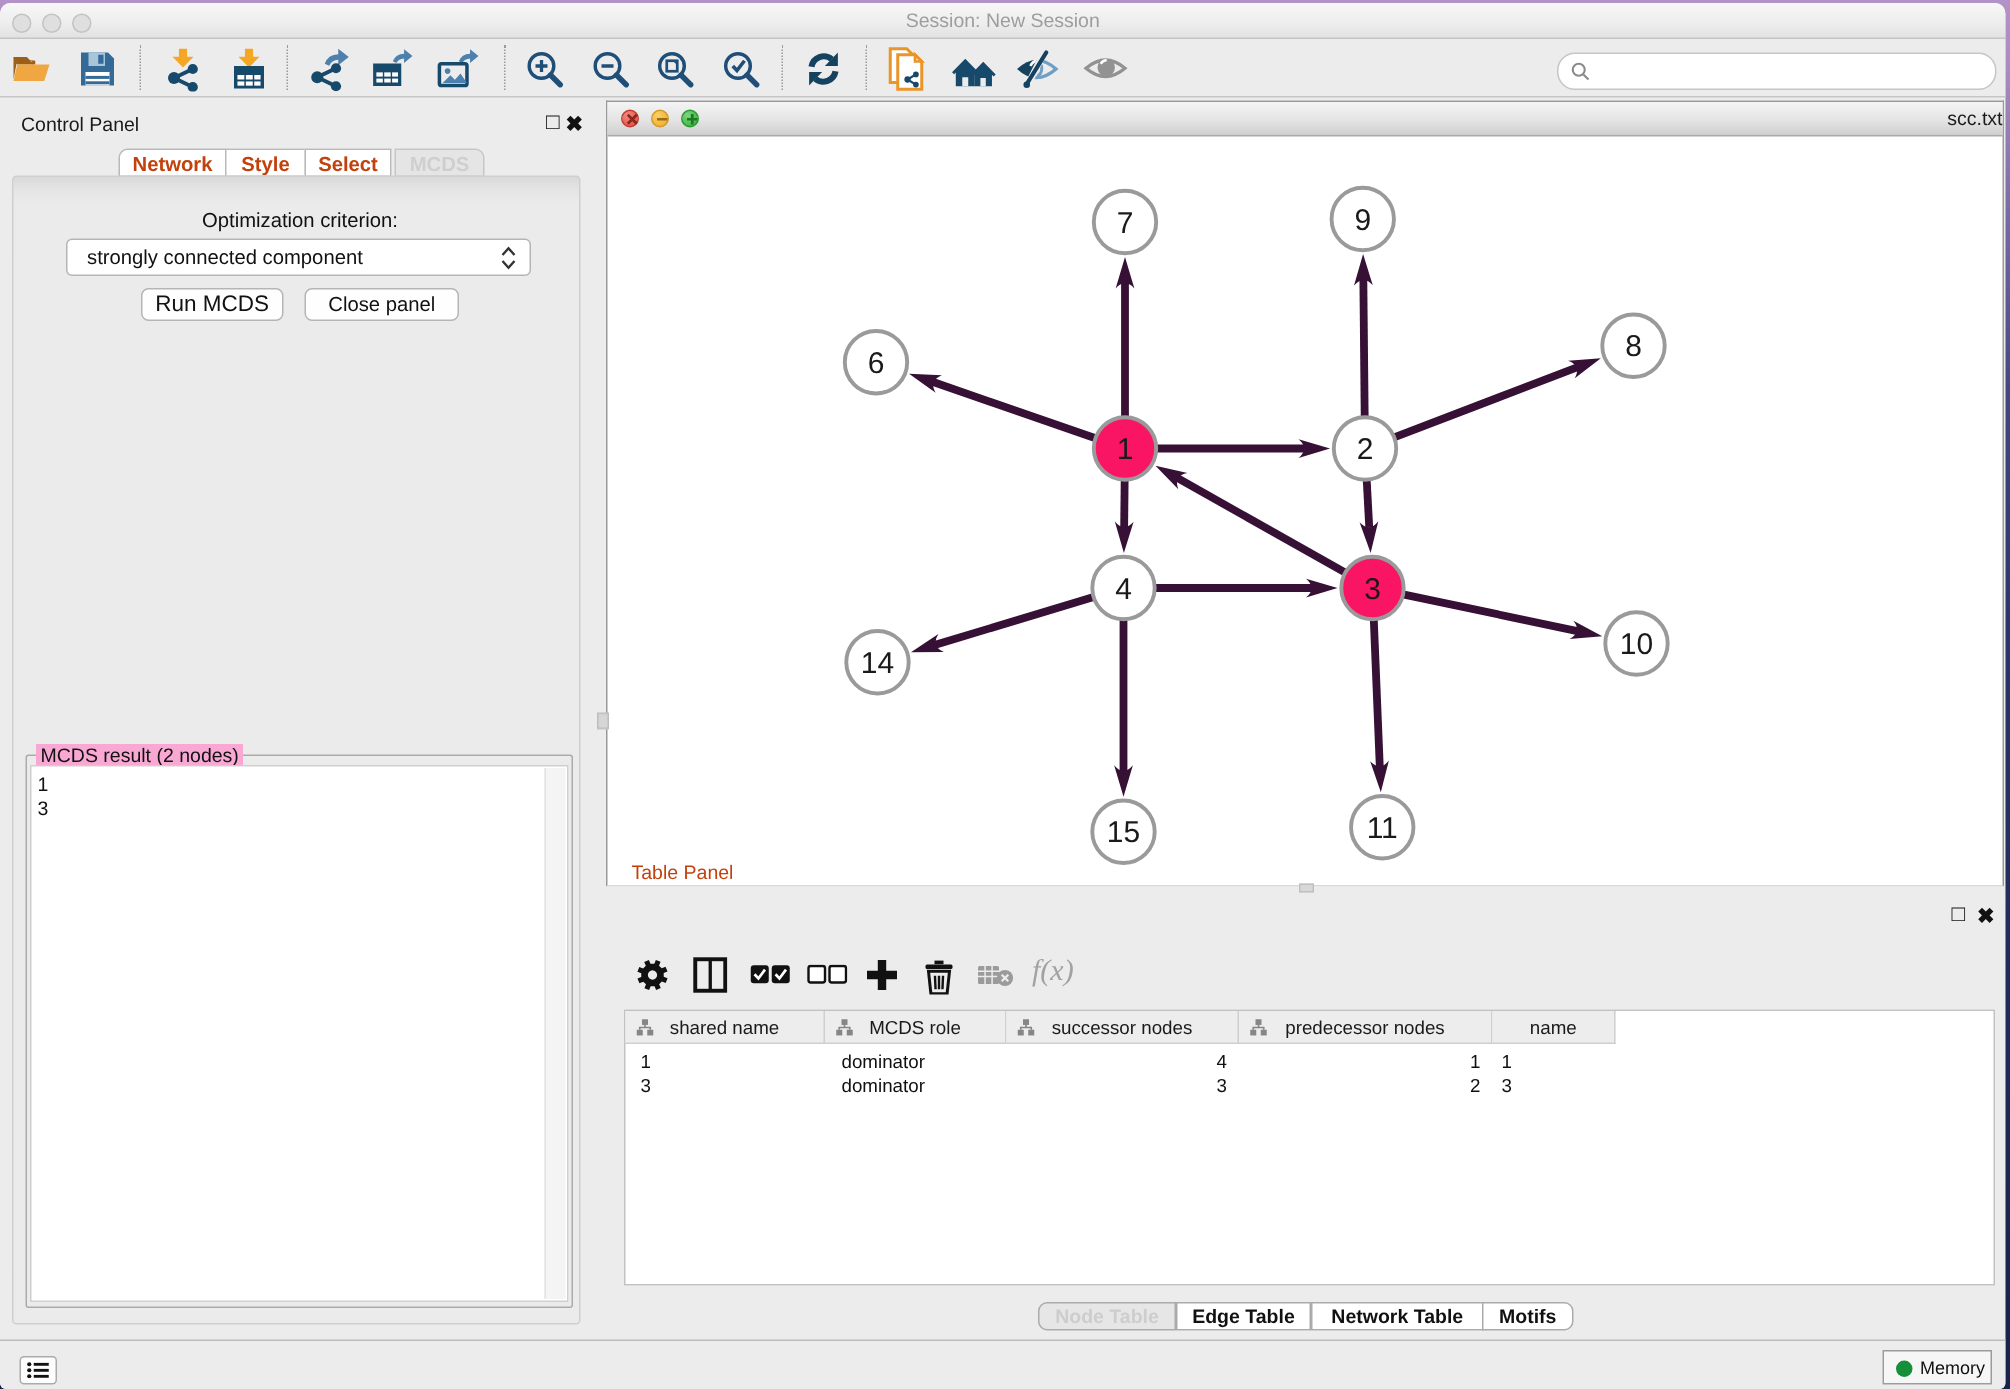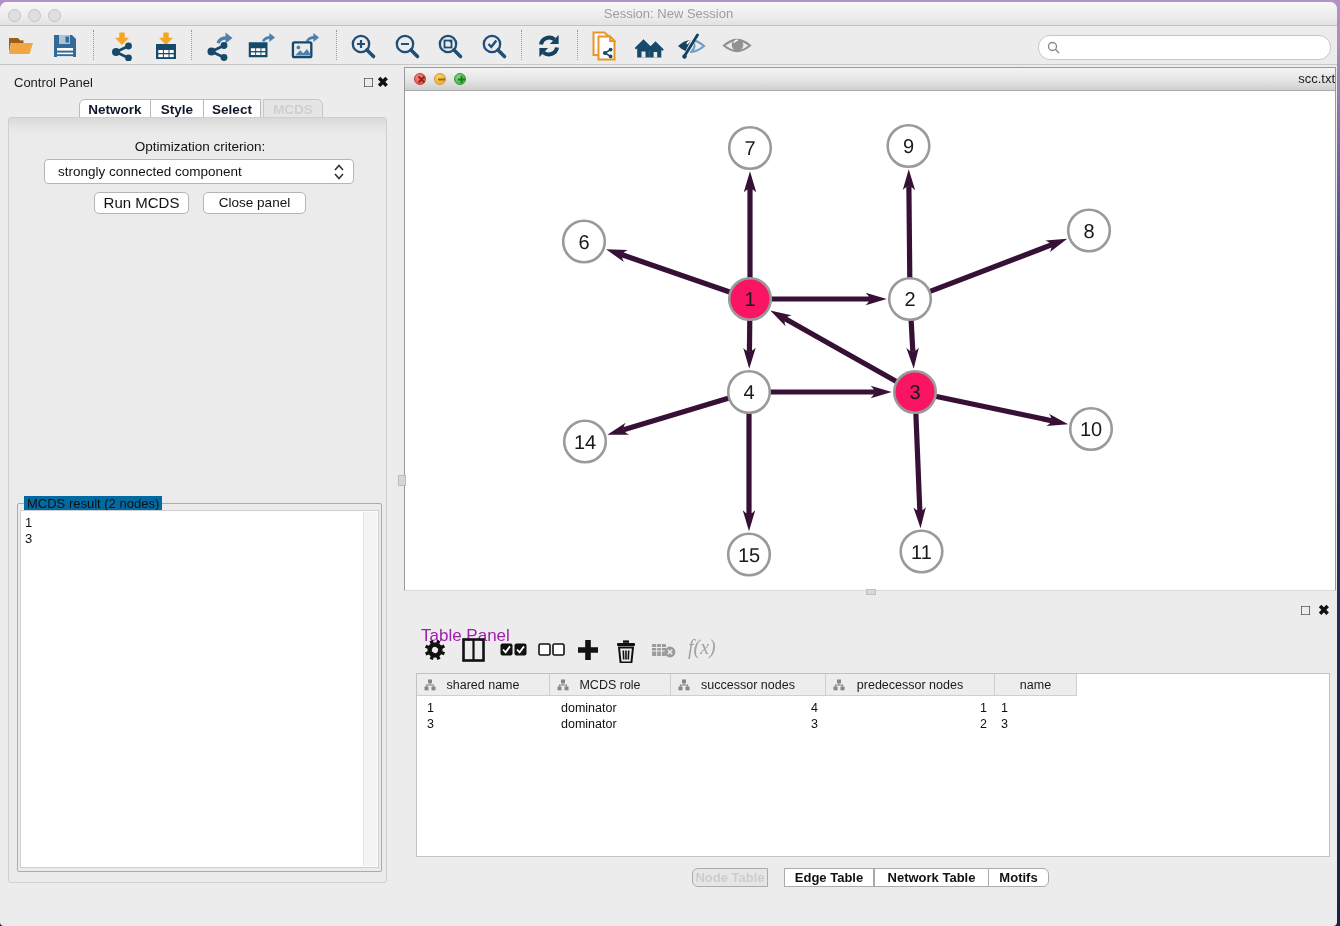--- a/index.html
+++ b/index.html
@@ -27,33 +27,33 @@
   .tbi{position:absolute;top:5px;width:30px;height:30px;}
   .tbsep{position:absolute;top:4px;height:30px;width:0;
     border-left:1px dotted #9a9a9a;}
   #searchbox{position:absolute;left:1038px;top:9px;width:291px;height:23px;
     background:#fff;border:1px solid #c6c6c6;border-radius:12px;}
   
   #cp-title{left:14px;top:73px;font-size:13px;color:#1a1a1a;}
   .hdrbtn{position:absolute;font-size:13px;color:#111;}
   
   .tab{position:absolute;top:97px;height:19px;line-height:19px;text-align:center;
-    font-size:13.5px;font-weight:bold;background:#fff;border:1px solid #b9b9b9;color:#0f172a;box-sizing:border-box;}
+    font-size:13.5px;font-weight:bold;background:#fff;border:1px solid #b9b9b9;color:#c2410c;box-sizing:border-box;}
   #tabpanel{left:8px;top:115px;width:377px;height:764px;
     background:linear-gradient(180deg,#d9d9d9 0,#e5e5e5 9px,#ebebeb 18px);
     border:1px solid #cfcfcf;border-radius:3px;}
   
   #netwin{left:404px;top:65px;width:932px;height:524px;background:#fff;
     border:1px solid #9a9a9a;border-bottom:1px solid #dadada;box-sizing:border-box;}
   #nettitle{position:absolute;left:0;top:0;width:100%;height:22px;
     background:linear-gradient(180deg,#f4f4f4,#e4e4e4 55%,#cfcfcf);
     border-bottom:1px solid #a9a9a9;}
   .tl{position:absolute;top:5px;width:12px;height:12px;border-radius:50%;}
   
-  #tp-title{left:421px;top:624px;font-size:17px;color:#a21caf;}
+  #tp-title{left:421px;top:572px;font-size:13px;color:#c2410c;}
   #tptable{left:416px;top:671px;width:914px;height:184px;background:#fff;
     border:1px solid #c2c2c2;box-sizing:border-box;}
   .thc{position:absolute;top:0;height:22px;background:#ededed;
     border-right:1px solid #cfcfcf;border-bottom:1px solid #cfcfcf;box-sizing:border-box;
     font-size:12.5px;color:#1a1a1a;text-align:center;line-height:22px;}
   .td{position:absolute;font-size:12.5px;color:#111;height:16px;line-height:16px;}
   .sm{position:absolute;top:5px;}
   .btab{position:absolute;top:866px;height:19px;line-height:18px;text-align:center;
     font-size:13px;font-weight:bold;background:#fff;border:1px solid #ababab;color:#111;box-sizing:border-box;}
   
@@ -254,21 +254,21 @@
     <svg width="12" height="16" viewBox="0 0 12 16" style="position:absolute;right:8px;top:4px;">
       <path d="M2 6 L6 1.5 L10 6" fill="none" stroke="#333" stroke-width="1.6"></path>
       <path d="M2 10 L6 14.5 L10 10" fill="none" stroke="#333" stroke-width="1.6"></path>
     </svg>
   </div>
   <div class="abs" style="left:0;top:137px;width:400px;text-align:center;font-size:13.5px;color:#111;">Optimization criterion:</div>
   <div class="abs" style="left:94px;top:190px;width:95px;height:22px;background:#fefefe;border:1px solid #b5b5b5;border-radius:5px;box-sizing:border-box;text-align:center;font-size:15px;line-height:20px;color:#111;">Run MCDS</div>
   <div class="abs" style="left:203px;top:190px;width:103px;height:22px;background:#fefefe;border:1px solid #b5b5b5;border-radius:5px;box-sizing:border-box;text-align:center;font-size:13.5px;line-height:20px;color:#111;">Close panel</div>
 
   <div class="abs" style="left:17px;top:501px;width:365px;height:369px;border:1px solid #ababab;border-radius:2px;box-sizing:border-box;"></div>
-  <div class="abs" style="left:24px;top:494px;background:#0369a1;padding:0 3px;font-size:13px;color:#111;">MCDS result (2 nodes)</div>
+  <div class="abs" style="left:24px;top:494px;background:#f9a8d4;padding:0 3px;font-size:13px;color:#111;">MCDS result (2 nodes)</div>
   <div class="abs" style="left:20px;top:508px;width:359px;height:358px;background:#fff;border:1px solid #cfcfcf;box-sizing:border-box;">
     <div style="position:absolute;left:4px;top:4px;font-size:13px;line-height:16px;color:#111;">1<br>3</div>
     <div style="position:absolute;right:1px;top:1px;width:13px;height:354px;background:#f4f4f4;border-left:1px solid #e2e2e2;"></div>
   </div>
 
   <div class="abs" id="netwin">
     <div id="nettitle">
       <div class="tl" style="left:9px;background:radial-gradient(circle at 35% 30%,#f28b80,#e2463a);border:1px solid #c43b32;box-sizing:border-box;"></div>
       <div class="tl" style="left:29px;background:radial-gradient(circle at 35% 30%,#fad163,#f0a829);border:1px solid #d29a28;box-sizing:border-box;"></div>
       <div class="tl" style="left:49px;background:radial-gradient(circle at 35% 30%,#7ed47f,#2fae35);border:1px solid #2a9a30;box-sizing:border-box;"></div>
@@ -407,21 +407,37 @@
     <div class="td" style="left:254px;top:26px;width:147px;text-align:right;">4</div>
     <div class="td" style="left:409px;top:26px;width:161px;text-align:right;">1</div>
     <div class="td" style="left:584px;top:26px;">1</div>
     <div class="td" style="left:10px;top:42px;">3</div>
     <div class="td" style="left:144px;top:42px;">dominator</div>
     <div class="td" style="left:254px;top:42px;width:147px;text-align:right;">3</div>
     <div class="td" style="left:409px;top:42px;width:161px;text-align:right;">2</div>
     <div class="td" style="left:584px;top:42px;">3</div>
   </div>
 
-  <div class="btab" style="left:692px;width:76px;background:#e6e6e6;color:#cdcdcd;border-radius:6px 0 0 6px;">Node Table</div>
+  <div class="btab" style="left:692px;width:92px;background:#e6e6e6;color:#cdcdcd;border-radius:6px 0 0 6px;">Node Table</div>
   <div class="btab" style="left:784px;width:90px;">Edge Table</div>
   <div class="btab" style="left:874px;width:115px;">Network Table</div>
   <div class="btab" style="left:988px;width:61px;border-radius:0 6px 6px 0;">Motifs</div>
 
+  <div class="abs" id="statusbar">
+    <div style="position:absolute;left:13px;top:10px;width:25px;height:19px;background:#fdfdfd;border:1px solid #ababab;border-radius:3px;box-sizing:border-box;">
+      <svg width="15" height="11" viewBox="0 0 15 11" style="position:absolute;left:4px;top:3px;">
+        <circle cx="1.5" cy="1.5" r="1.4" fill="#111"></circle>
+          <rect x="4.5" y="0.6" width="10" height="1.9" fill="#111"></rect>
+        <circle cx="1.5" cy="5.5" r="1.4" fill="#111"></circle>
+          <rect x="4.5" y="4.6" width="10" height="1.9" fill="#111"></rect>
+        <circle cx="1.5" cy="9.5" r="1.4" fill="#111"></circle>
+          <rect x="4.5" y="8.6" width="10" height="1.9" fill="#111"></rect>
+      </svg>
+    </div>
+    <div style="position:absolute;left:1255px;top:6px;width:73px;height:23px;background:#f6f6f6;border:1px solid #9c9c9c;box-sizing:border-box;">
+      <div style="position:absolute;left:8px;top:6px;width:11px;height:11px;border-radius:50%;background:#168f3a;"></div>
+      <div style="position:absolute;left:24px;top:4px;font-size:12px;color:#111;">Memory</div>
+    </div>
+  </div>
 
   <div class="abs" style="left:398px;top:473px;width:6px;height:9px;background:#d6d6d6;border:1px solid #bdbdbd;"></div>
   <div class="abs" style="left:866px;top:587px;width:8px;height:4px;background:#d8d8d8;border:1px solid #c0c0c0;"></div>
 </div>
 
 </body></html>

